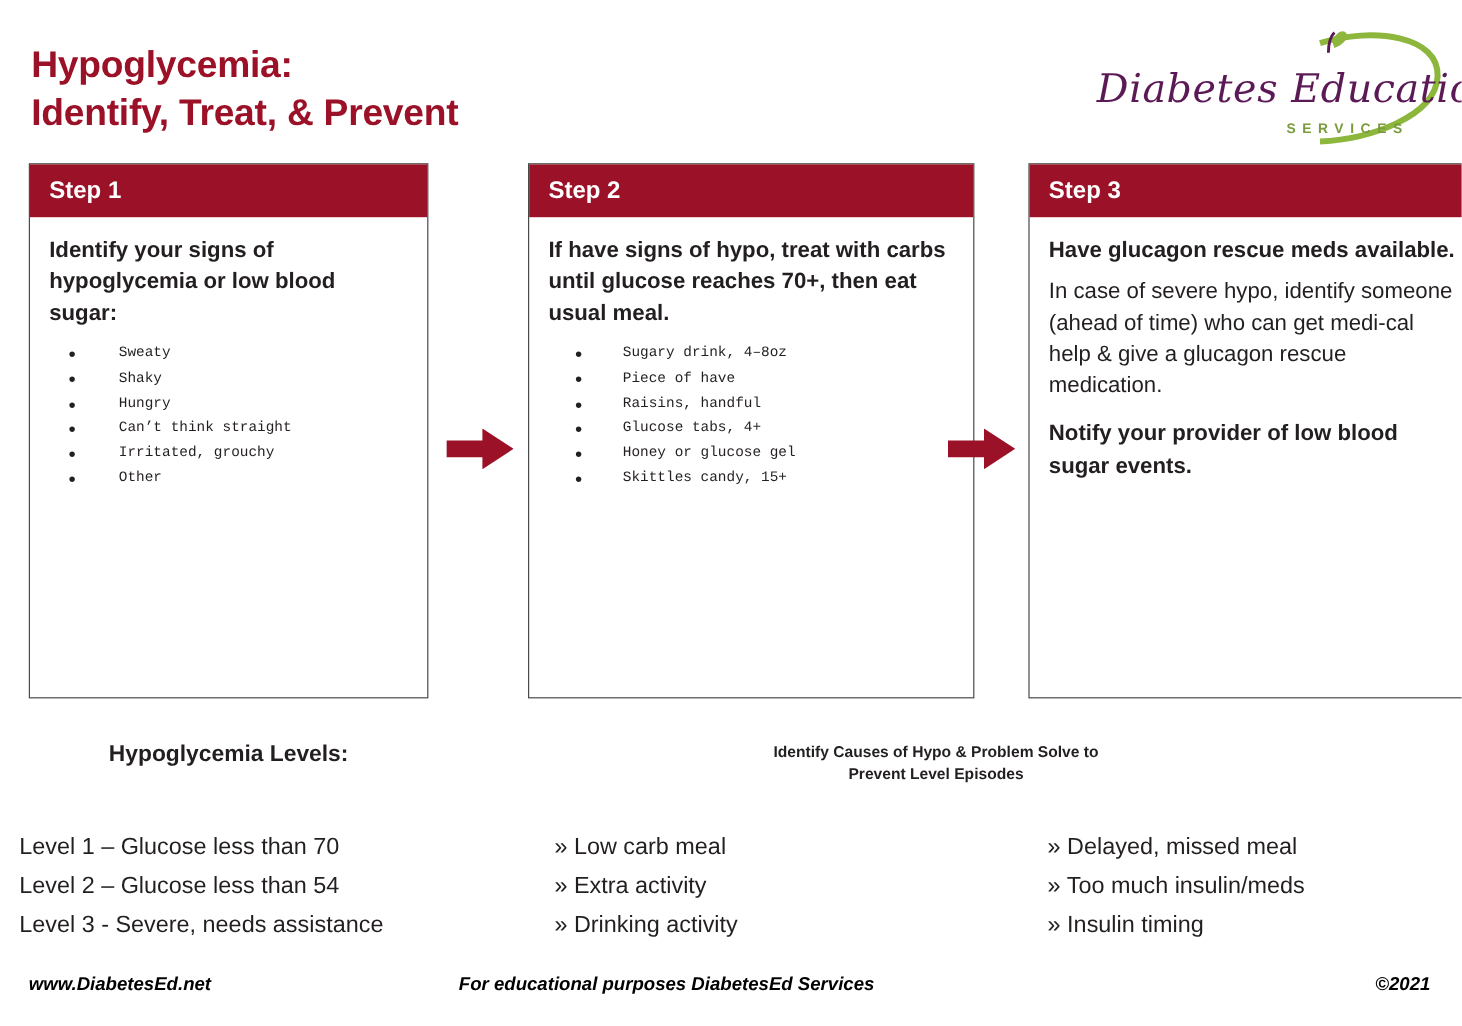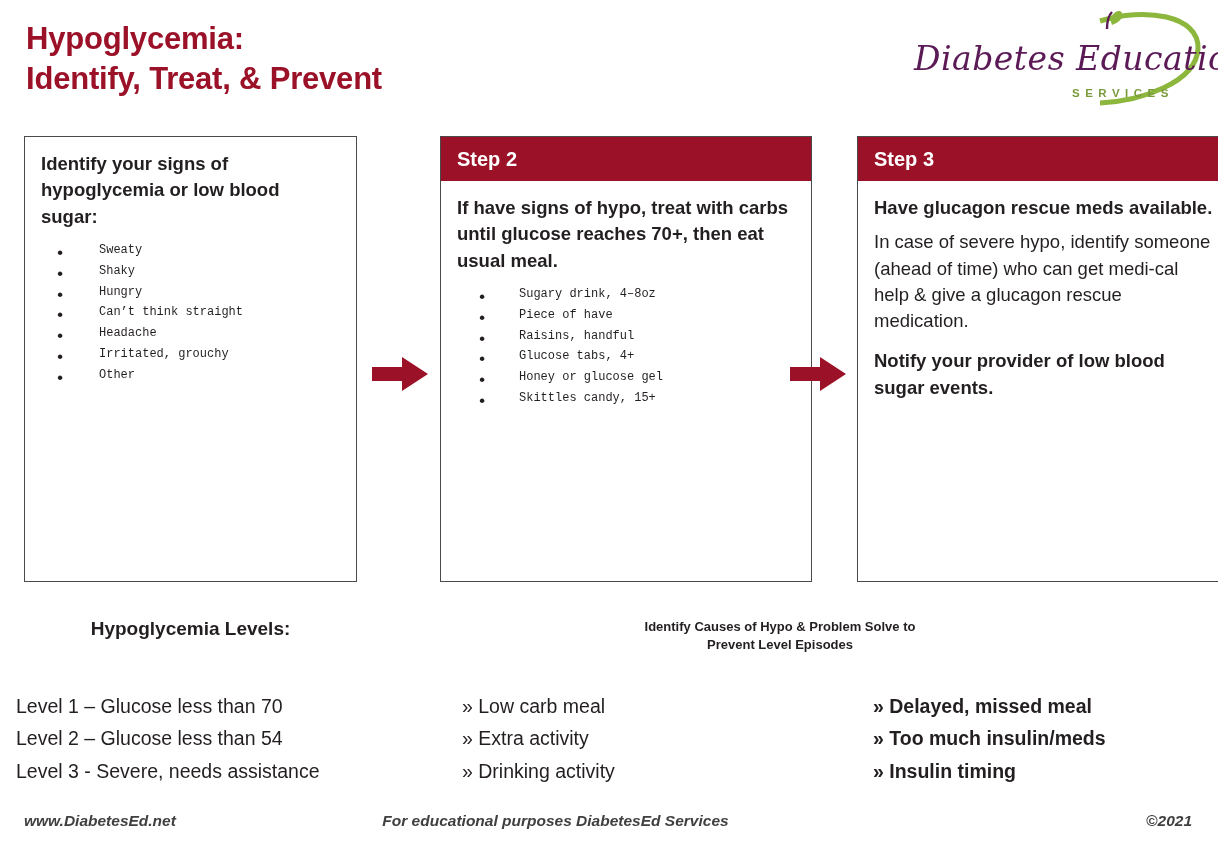--- a/index.html
+++ b/index.html
@@ -12,21 +12,21 @@
     background: #ffffff;
     font-family: "Liberation Sans", sans-serif;
     color: #231f20;
     position: relative;
     overflow: hidden;
   }
 
   
   .header {
     position: absolute;
-    left: 0; top: 1px;
+    left: 0; top: 16px;
     width: 1218px;
     height: 120px;
   }
   .title {
     position: absolute;
     left: 26px;
     top: 18px;
     font-size: 31px;
     font-weight: bold;
     line-height: 1.28;
@@ -161,33 +161,33 @@
     font-weight: bold;
     line-height: 1.35;
   }
   .causes-col {
     position: absolute;
     font-size: 19.5px;
     line-height: 1.66;
     top: 690px;
   }
   #causes-col-1 { left: 462px; }
-  #causes-col-2 { left: 873px; font-weight: bold; }
+  #causes-col-2 { left: 873px; }
 
   
   .footer {
     position: absolute;
     left: 0;
     top: 812px;
     width: 1218px;
     height: 40px;
     font-size: 15.5px;
     font-weight: bold;
     font-style: italic;
-    color: #404040;
+    color: #000000;
   }
   .footer-left   { position: absolute; left: 24px;  top: 0; }
   .footer-center { position: absolute; left: 0; top: 0; width: 1111px; text-align: center; }
   .footer-right  { position: absolute; right: 26px; top: 0; }
 </style>
 </head>
 <body>
 
 <div class="header">
   <div class="title">
@@ -201,28 +201,28 @@
       <path d="M196 94 C150 96 120 86 118 68" fill="none" stroke="#8cb63c" stroke-width="5" opacity="0"></path>
       <path d="M206 10 C210 2 216 0 218 4 C220 9 214 14 208 16" fill="#8cb63c"></path>
       <path d="M203 20 C203 12 205 6 208 3" fill="none" stroke="#5b1a55" stroke-width="2.4"></path>
     </svg>
     <div class="logo-word">Diabetes Education</div>
     <div class="logo-sub">SERVICES</div>
   </div>
 </div>
 
 <div class="step-box" id="box1">
+  <div class="step-head">Step 1</div>
   <div class="step-body">
     <p class="step-lead">Identify your signs of hypoglycemia or low blood sugar:</p>
     <ul class="bullet-list">
       <li>Sweaty</li>
       <li>Shaky</li>
       <li>Hungry</li>
       <li>Can’t think straight</li>
-      <li>Headache</li>
       <li>Irritated, grouchy</li>
       <li>Other</li>
     </ul>
   </div>
 </div>
 
 <div class="arrow" id="arrow1">
   <svg width="56" height="34" viewBox="0 0 56 34">
     <path d="M0 10 H30 V0 L56 17 L30 34 V24 H0 Z" fill="#9b1127"></path>
   </svg>

